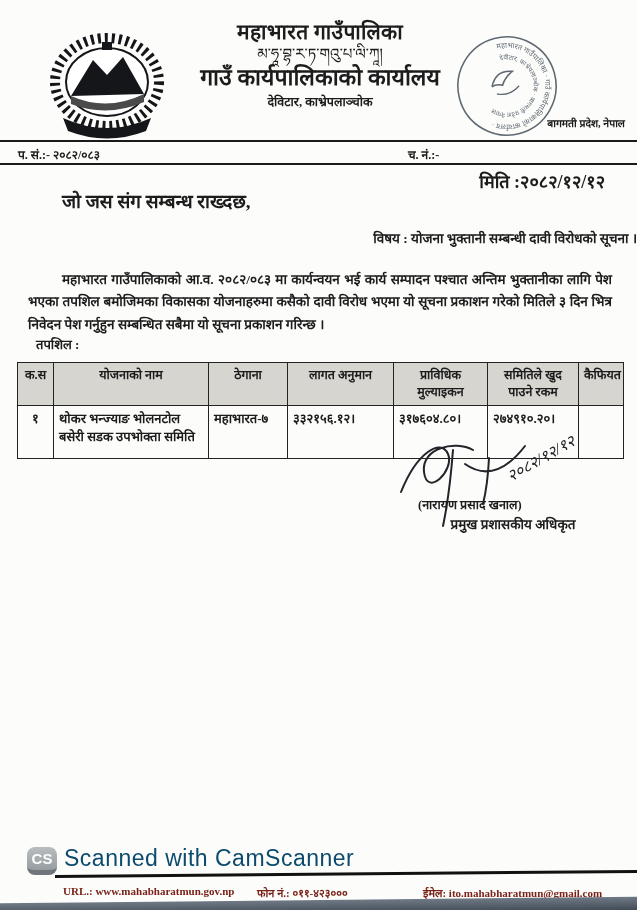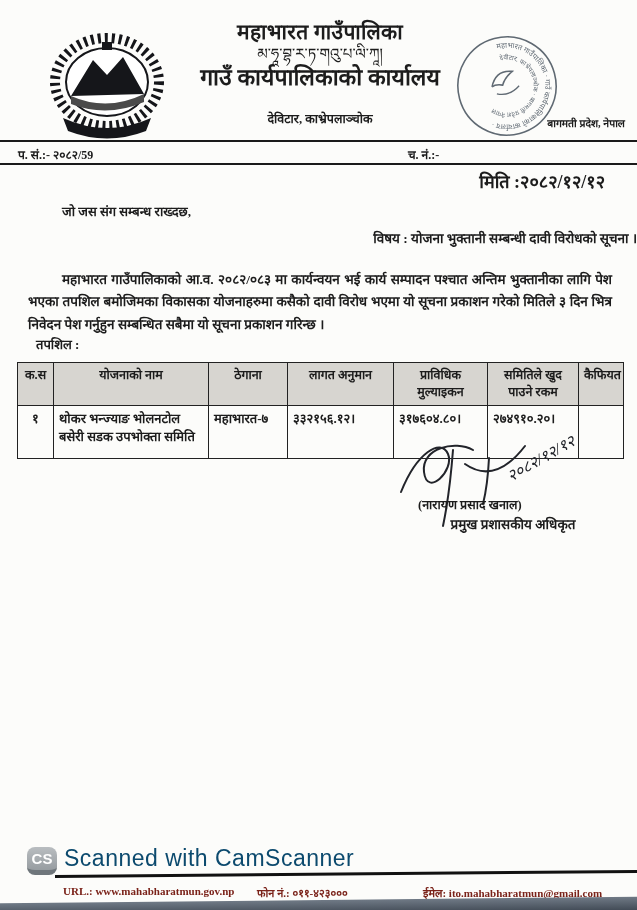--- a/index.html
+++ b/index.html
@@ -8,28 +8,28 @@
     background:#fcfcfa;overflow:hidden;
     font-family:"Liberation Serif","DejaVu Serif",serif;
     color:#1c1c1c;
   }
   .abs{position:absolute;}
   
   .hdr-center{left:168px;top:20px;width:304px;text-align:center;line-height:1.15;}
   .hdr-muni{font-size:21px;font-weight:bold;letter-spacing:.3px;}
   .hdr-tib{font-size:15px;margin-top:2px;}
   .hdr-office{font-size:23px;font-weight:bold;margin-top:2px;}
-  .hdr-addr{font-size:12.5px;font-weight:bold;margin-top:20px;}
+  .hdr-addr{font-size:12.5px;font-weight:bold;margin-top:3px;}
   .hdr-est{font-size:12.5px;font-weight:bold;}
   .province{right:12px;top:116px;font-size:10.5px;font-weight:bold;}
   .rule{left:0;width:637px;height:2px;background:#1a1a1a;}
   .refs-left{left:18px;top:146px;font-size:12px;font-weight:bold;}
   .refs-right{left:408px;top:146px;font-size:12px;font-weight:bold;}
   .date-row{right:32px;top:169px;font-size:18px;font-weight:bold;}
-  .salutation{left:62px;top:202px;font-size:13px;font-weight:600;}
+  .salutation{left:62px;top:188px;font-size:19px;font-weight:600;}
   .subject{left:0;top:229px;width:637px;text-align:right;font-size:13.5px;font-weight:bold;}
   .body-par{left:28px;top:255px;width:584px;font-size:13.5px;font-weight:600;
     line-height:22.5px;text-align:justify;text-indent:34px;}
   .tapsil{left:36px;top:335px;font-size:13px;font-weight:bold;}
   
   .tbl{left:17px;top:362px;width:606px;border-collapse:collapse;table-layout:fixed;padding-left:12px;}
   .tbl th,.tbl td{border:1.6px solid #222;padding:3px 5px;vertical-align:top;
     font-family:"Liberation Serif","DejaVu Serif",serif;}
   .tbl th{background:#d7d5d0;font-size:12.5px;font-weight:bold;text-align:center;height:36px;}
   .tbl td{font-size:13px;font-weight:600;height:46px;}
@@ -90,21 +90,21 @@
     <div class="hdr-muni">महाभारत गाउँपालिका</div>
     <div class="hdr-tib">མ་ཧཱ་བྷ་ར་ཏ་གའུ་པ་ལི་ཀཱ།</div>
     <div class="hdr-office">गाउँ कार्यपालिकाको कार्यालय</div>
     <div class="hdr-addr">देविटार, काभ्रेपलाञ्चोक</div>
   </div>
   <div class="abs province">बागमती प्रदेश, नेपाल</div>
 
   <div class="abs rule" style="top:140px"></div>
   <div class="abs refs-left">
     <span>प. सं.:-</span>
-    <span>२०८२/59</span>
+    <span>२०८२/०८३</span>
   </div>
   <div class="abs refs-right">च. नं.:-</div>
   <div class="abs rule" style="top:163px"></div>
   <div class="abs date-row">
     <span>मिति :</span><span>२०८२/१२/१२</span>
   </div>
 
   <div class="abs salutation">जो जस संग सम्बन्ध राख्दछ,</div>
   <div class="abs subject">विषय : योजना भुक्तानी सम्बन्धी दावी विरोधको सूचना ।</div>
   <p class="abs body-par">महाभारत गाउँपालिकाको आ.व. २०८२/०८३ मा कार्यन्वयन भई कार्य सम्पादन पश्चात अन्तिम भुक्तानीका लागि पेश भएका तपशिल बमोजिमका विकासका योजनाहरुमा कसैको दावी विरोध भएमा यो सूचना प्रकाशन गरेको मितिले ३ दिन भित्र निवेदन पेश गर्नुहुन सम्बन्धित सबैमा यो सूचना प्रकाशन गरिन्छ ।</p>

